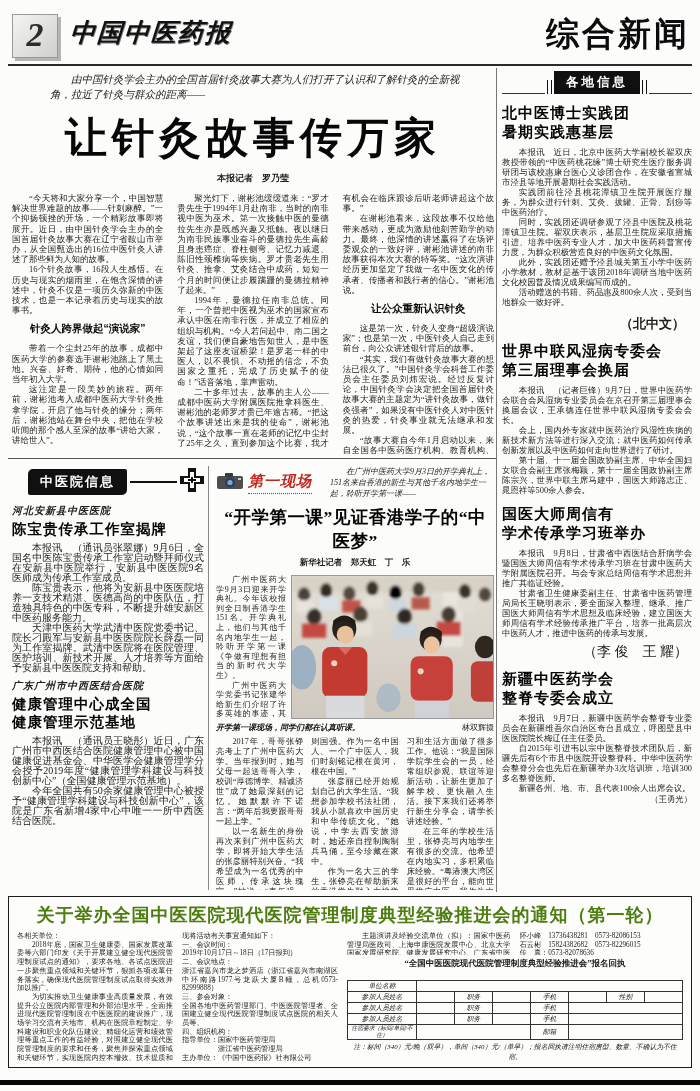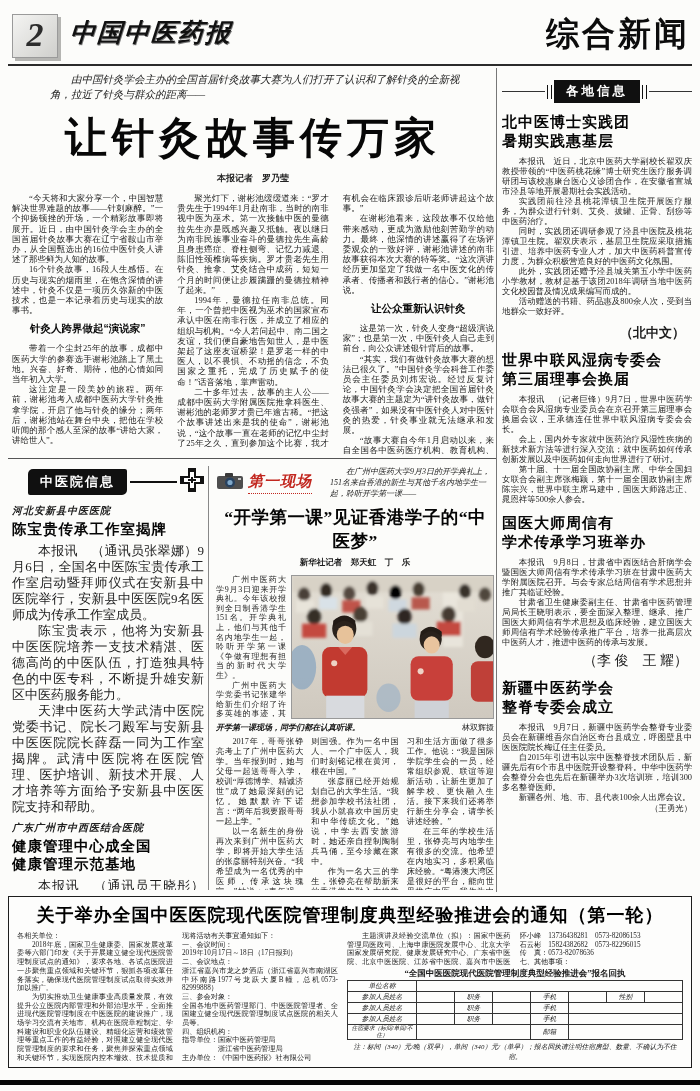--- a/index.html
+++ b/index.html
@@ -40,21 +40,21 @@
   .bottom-bar{position:absolute;top:1080px;left:0;width:700px;height:5px;background:#060606;}
   
   .hospital-col{position:absolute;top:466px;left:12px;width:192px;height:424px;overflow:hidden;}
   .hbadge{display:flex;align-items:center;margin:2px 0 8px;padding-left:16px;}
   .hbadge-label{background:#101010;color:#fff;font:bold 13px "Liberation Sans",sans-serif;
                 padding:4px 12px;border-radius:5px 2px 5px 2px;letter-spacing:2px;}
   .hbadge-line{flex:1;height:2px;background:#101010;margin:0 3px;}
   .kicker-script{font:italic bold 10px "DejaVu Serif",serif;color:#222;letter-spacing:1px;margin:6px 0 2px;}
   .h-art h3{margin:2px 0 5px;font:900 14.5px "Liberation Serif",serif;color:#060606;
             line-height:18px;white-space:pre-line;letter-spacing:1px;}
-  .h-art .flow{font-size:13px;line-height:16px;}
+  .h-art .flow{font-size:10px;line-height:10px;}
   
   .scene{position:absolute;top:466px;left:216px;width:278px;height:424px;overflow:hidden;}
   .scene-top{display:flex;align-items:center;}
   .scene-badge{display:flex;align-items:center;gap:4px;min-width:108px;}
   .scene-badge-text{font:italic 900 15px "DejaVu Serif",serif;color:#c2271f;letter-spacing:1px;
                     border-bottom:1px dotted #c2271f;padding-bottom:2px;}
   .scene-kicker{flex:1;font:italic 8px "Liberation Serif",serif;line-height:11px;color:#222;
                 margin-left:6px;text-indent:2em;}
   .scene-headline{margin:6px 0 0;text-align:center;font:900 17.5px "Liberation Serif",serif;
                   letter-spacing:0.5px;color:#050505;}
@@ -63,39 +63,39 @@
   .scene-side{width:70px;height:142px;overflow:hidden;font-size:8px;line-height:9.6px;}
   .photo-wrap{flex:1;height:142px;border:1px solid #999;}
   .photo-wrap svg{display:block;width:100%;height:100%;}
   .caption-row{display:flex;justify-content:space-between;align-items:baseline;margin:3px 0 4px;}
   .caption{font:italic bold 8px "Liberation Serif",serif;color:#111;}
   .credit{font:8px "Liberation Serif",serif;color:#222;margin-left:6px;white-space:nowrap;}
   .scene-bottom{height:168px;column-count:3;column-gap:8px;column-fill:auto;
                 font-size:8.2px;line-height:10px;overflow:hidden;}
   
   .sidebar{position:absolute;top:68px;left:502px;width:190px;height:824px;overflow:hidden;}
-  .sbadge{display:flex;align-items:center;margin:12px 0 10px;}
+  .sbadge{display:flex;align-items:flex-end;margin:3px 0 10px;}
   .sbadge .line{flex:1;height:1px;background:#333;}
   .sbadge .bar{width:3px;height:14px;border-left:1px solid #111;border-right:1px solid #111;margin:0 2px;}
   .sbadge .label{background:#101010;color:#fff;font:bold 12.5px "Liberation Sans",sans-serif;
                  padding:3px 12px;letter-spacing:3px;}
   .brief h3{margin:9px 0 6px;font:900 15px "Liberation Serif",serif;line-height:19px;
             color:#060606;white-space:pre-line;letter-spacing:1px;}
   .brief .flow{font-size:8.4px;line-height:10px;}
   
   .notice{position:absolute;top:896px;left:8px;width:684px;height:172px;border:1.5px solid #1d1d1d;
           box-sizing:border-box;padding:5px 8px;background:#fdfdfc;}
   .notice-title{text-align:center;font:900 18px "Liberation Serif",serif;letter-spacing:1px;
-                color:#000000;margin:1px 0 5px;}
+                color:#4d7c0f;margin:1px 0 5px;}
   .notice-cols{display:flex;gap:9px;height:130px;overflow:hidden;}
   .ncol{width:156px;font-size:7.2px;line-height:8.7px;overflow:hidden;}
   .nright{flex:1;display:flex;flex-direction:column;overflow:hidden;}
   .nright-text{display:flex;gap:9px;height:52px;overflow:hidden;}
   .nright-text .ncol{flex:1;width:auto;}
-  .form-title{text-align:center;font:bold 8.5px "Liberation Serif",serif;margin:3px 0 0;}
+  .form-title{text-align:center;font:bold 8.5px "Liberation Serif",serif;margin:3px 0 10px;}
   table.form{width:100%;border-collapse:collapse;table-layout:fixed;}
   table.form td{border:1px solid #333;font-size:6.8px;height:10px;padding:0 2px;
                 overflow:hidden;white-space:nowrap;}
   td.flab{text-align:center;font-style:italic;}
   .form-note{font:italic 6.8px "Liberation Serif",serif;text-align:center;margin-top:2px;color:#111;}
 </style>
 </head>
 <body>
 
 <div id="page">

